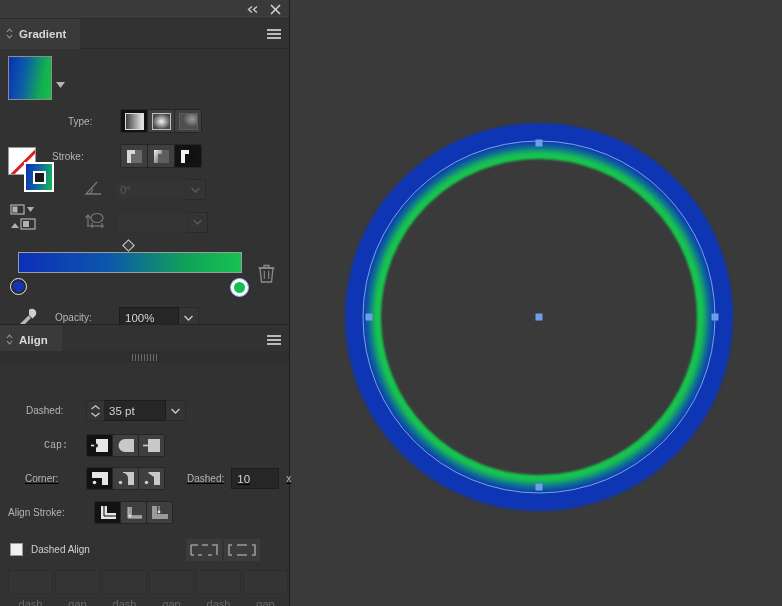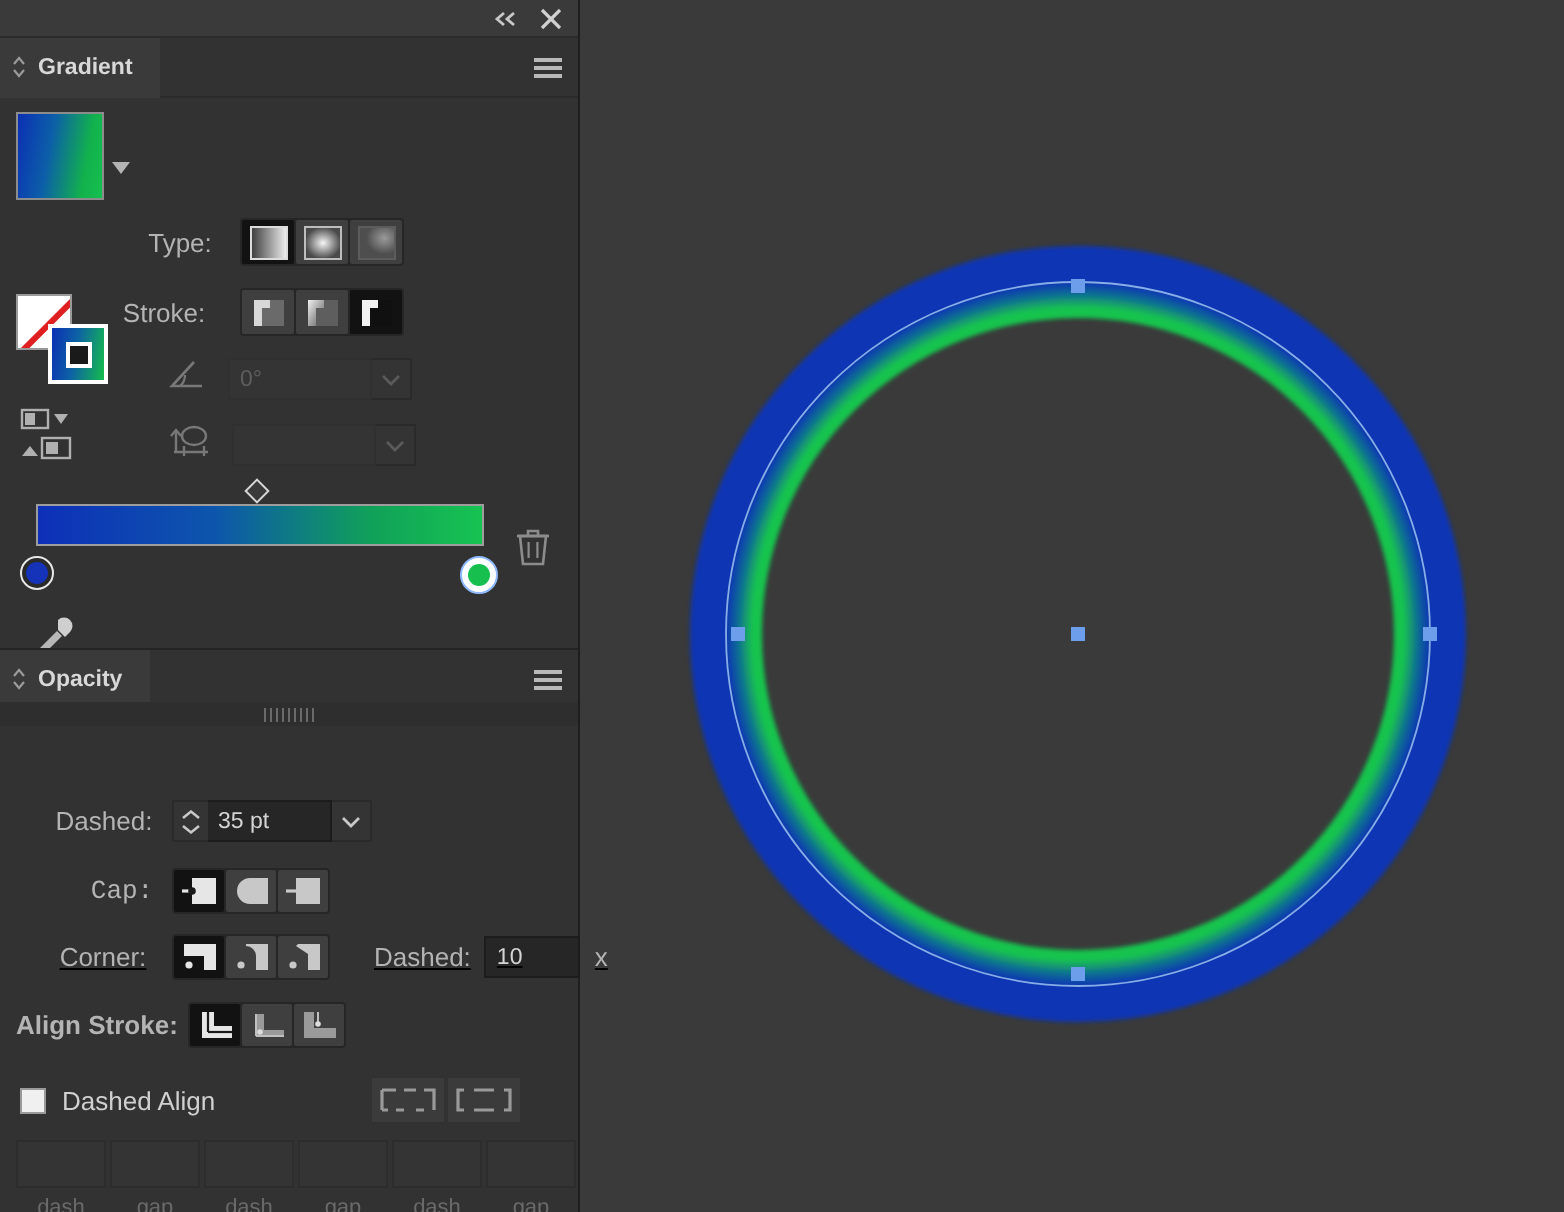--- a/index.html
+++ b/index.html
@@ -71,22 +71,22 @@
     width: 14px; height: 10px;
     display: flex; flex-direction: column; justify-content: space-between;
   }
   .panel-menu i { display: block; height: 2px; background: #b9b9b9; }
 
   .panel-body { position: relative; padding: 8px 0 0 0; }
 
   
   .row { display: flex; align-items: center; }
   .lbl {
-    color: #b4b4b4; font-size: 13px;
-    text-align: center;
+    color: #b4b4b4; font-size: 10px;
+    text-align: left;
     white-space: nowrap;
   }
 
   
   .btngroup { display: flex; background: #262626; border-radius: 2px; padding: 1px; gap: 1px; }
   .iconbtn {
     width: 26px; height: 22px;
     background: #3f3f3f;
     display: flex; align-items: center; justify-content: center;
     border-radius: 1px;
@@ -435,20 +435,29 @@
         </svg>
       </div>
 
       <div id="eyedropper">
         <svg width="26" height="28" viewBox="0 0 26 28">
           <path d="M17,3 a4,4 0 0 1 6,6 l-2.5,2.5 -3.5,-3.5 Z" fill="#cfcfcf"></path>
           <path d="M16.5,8.5 L19,11 L9,21 L5,22.5 L6.5,18.5 Z" fill="#b8b8b8"></path>
         </svg>
       </div>
 
+      <div class="row" style="position:absolute; left:55px; top:258px;">
+        <span class="lbl" style="width:56px; margin-right:8px;">Opacity:</span>
+        <div class="field" style="width:60px;">100%</div>
+        <div class="chev">
+          <svg width="9" height="6" viewBox="0 0 9 6">
+              <polyline points="0.5,1 4.5,5 8.5,1" fill="none" stroke="#c8c8c8" stroke-width="1.4"></polyline>
+            </svg>
+        </div>
+      </div>
 
       <div class="row" style="position:absolute; left:47px; top:291px;">
         <span class="lbl" style="width:64px; margin-right:8px;">Location:</span>
         <div class="field" style="width:60px;">100%</div>
         <div class="chev">
           <svg width="9" height="6" viewBox="0 0 9 6">
               <polyline points="0.5,1 4.5,5 8.5,1" fill="none" stroke="#c8c8c8" stroke-width="1.4"></polyline>
             </svg>
         </div>
       </div>
@@ -459,21 +468,21 @@
   <div id="stroke-panel" class="panel">
 
     <div class="panel-head">
       <div class="panel-tab">
         <span class="tab-grip">
           <svg width="7" height="11" viewBox="0 0 7 11">
             <polyline points="1,4 3.5,1 6,4" fill="none" stroke="#9a9a9a" stroke-width="1.1"></polyline>
             <polyline points="1,7 3.5,10 6,7" fill="none" stroke="#9a9a9a" stroke-width="1.1"></polyline>
           </svg>
         </span>
-        <span class="panel-title">Opacity</span>
+        <span class="panel-title">Align</span>
       </div>
       <div class="panel-menu">
         <i></i>
           <i></i>
           <i></i>
       </div>
     </div>
 
     <div class="panel-body">
 
@@ -540,21 +549,21 @@
               <circle cx="4.5" cy="11.5" r="1.8" fill="#c8c8c8"></circle>
             </svg>
           </div>
         </div>
         <span class="lbl" style="margin-left:22px; margin-right:7px;">Dashed:</span>
         <div class="field" style="width:48px;">10</div>
         <span class="lbl" style="margin-left:7px;">x</span>
       </div>
 
       <div class="row" style="position:absolute; left:8px; top:146px;">
-        <span class="lbl" style="width:78px; margin-right:8px;font-weight:bold;">Align Stroke:</span>
+        <span class="lbl" style="width:78px; margin-right:8px;">Align Stroke:</span>
         <div class="btngroup">
           <div class="iconbtn sm sel">
             <svg width="20" height="15" viewBox="0 0 20 15">
               <path d="M3,1 L9,1 L9,8 L18,8 L18,14 L3,14 Z" fill="#e6e6e6"></path>
               <line x1="6" y1="1" x2="6" y2="11" stroke="#1a1a1a" stroke-width="1.1"></line>
               <line x1="6" y1="11" x2="18" y2="11" stroke="#1a1a1a" stroke-width="1.1"></line>
             </svg>
           </div>
           <div class="iconbtn sm">
             <svg width="20" height="15" viewBox="0 0 20 15">

